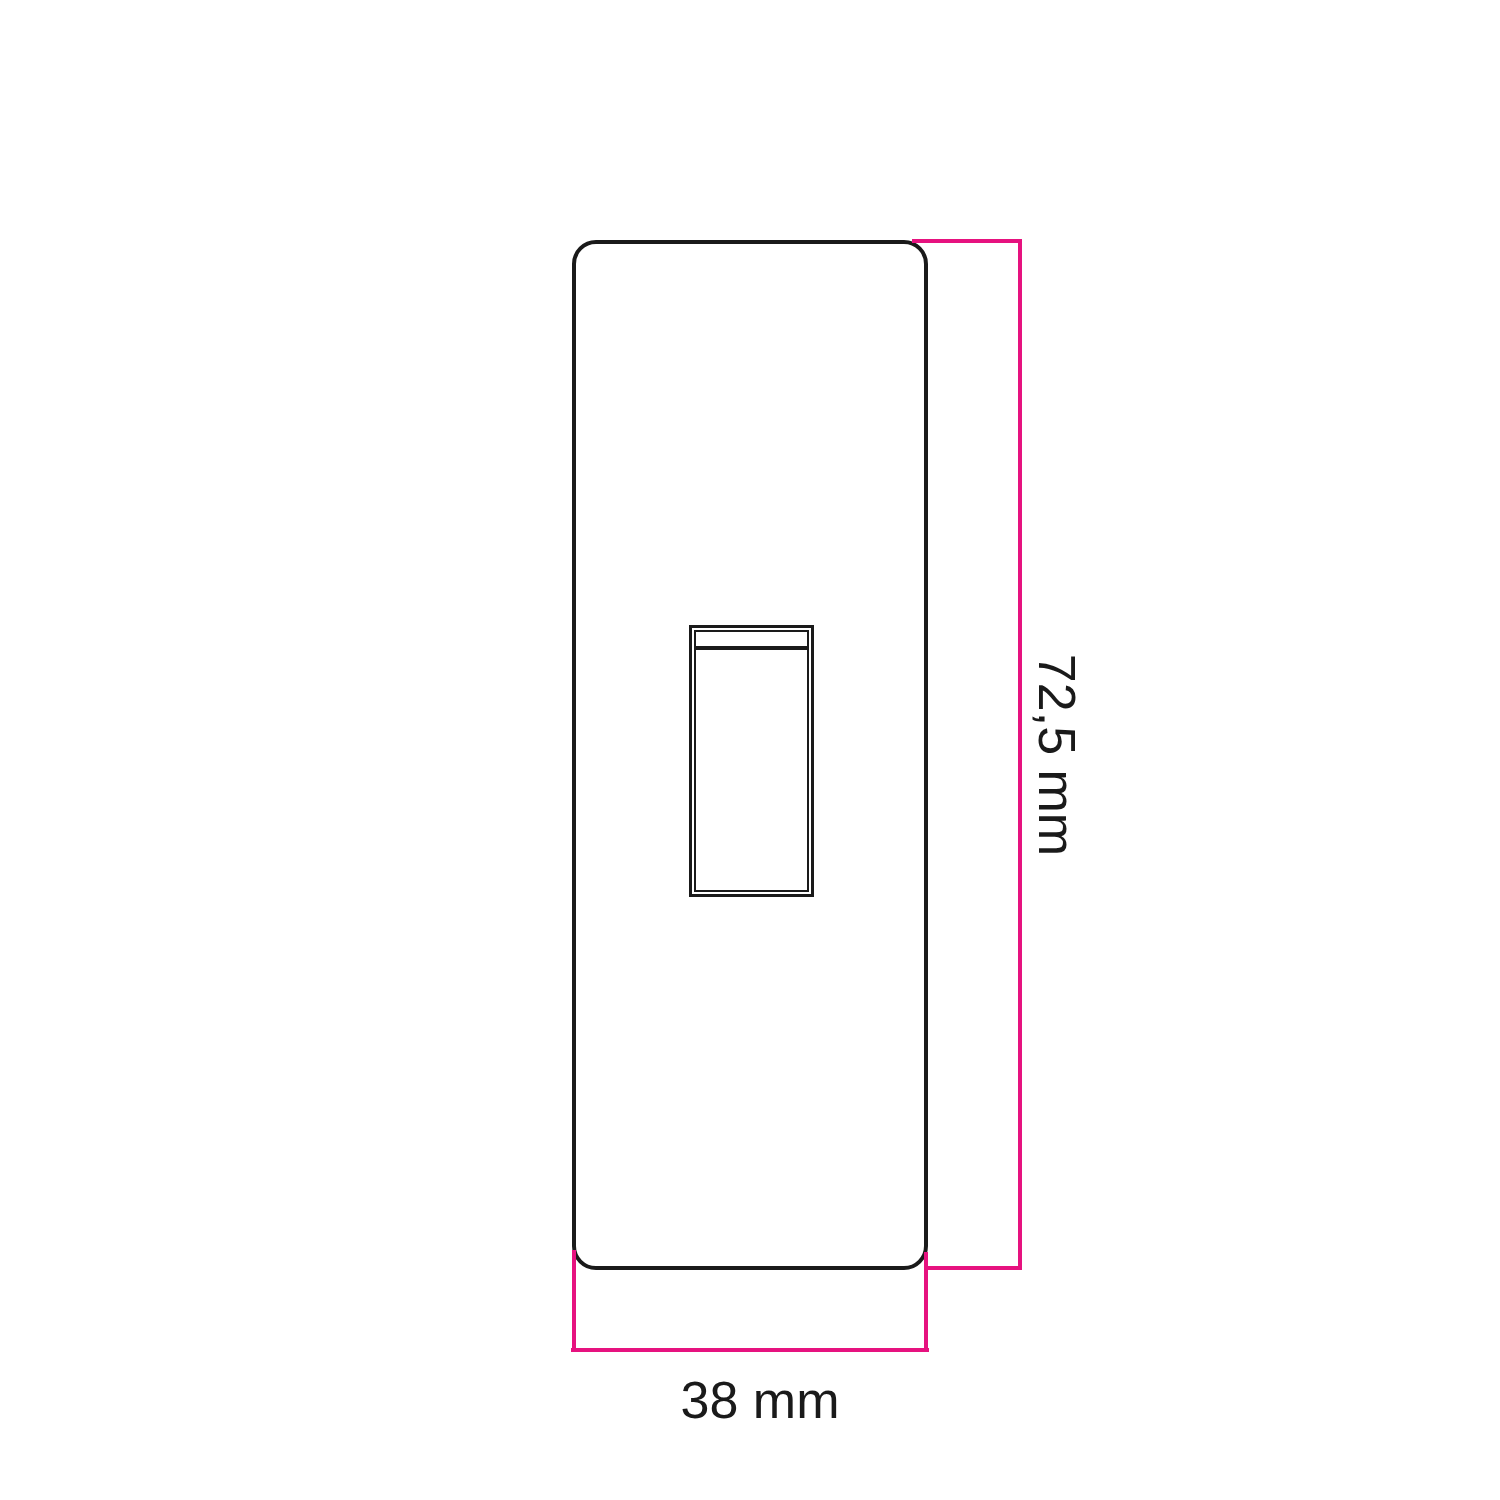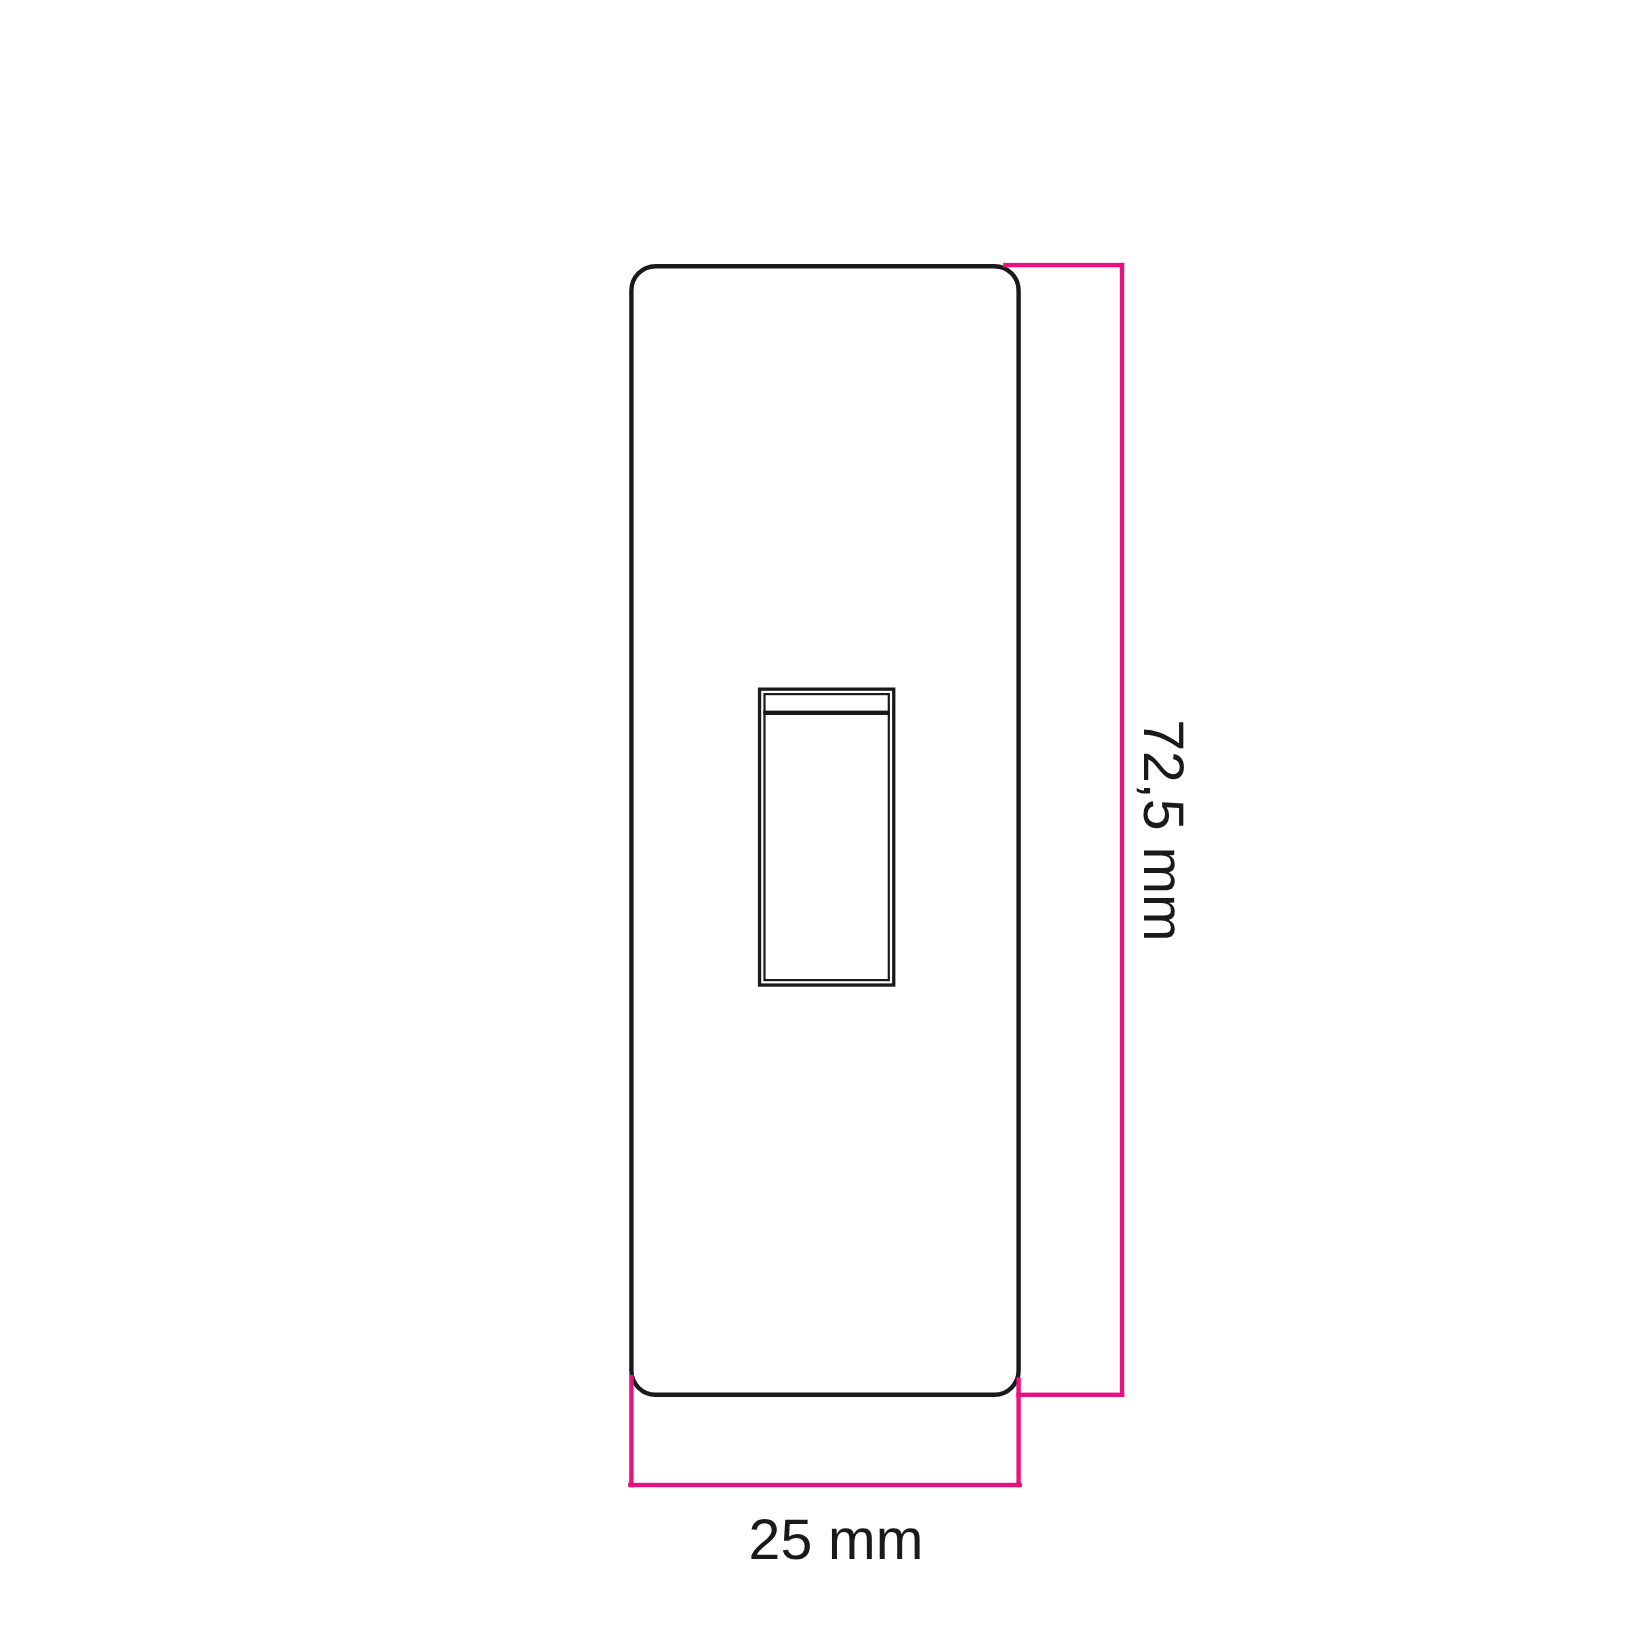--- a/index.html
+++ b/index.html
@@ -77,15 +77,15 @@
   <div class="abs switch-divider"></div>
 
   <div class="abs dim dim-ext-top"></div>
   <div class="abs dim dim-ext-bottom"></div>
   <div class="abs dim dim-vline-height"></div>
   <div class="dim-label label-height">72,5 mm</div>
 
   <div class="abs dim dim-ext-left"></div>
   <div class="abs dim dim-ext-right"></div>
   <div class="abs dim dim-hline-width"></div>
-  <div class="dim-label label-width">25 mm</div>
+  <div class="dim-label label-width">38 mm</div>
 
 </div>
 
 </body></html>

